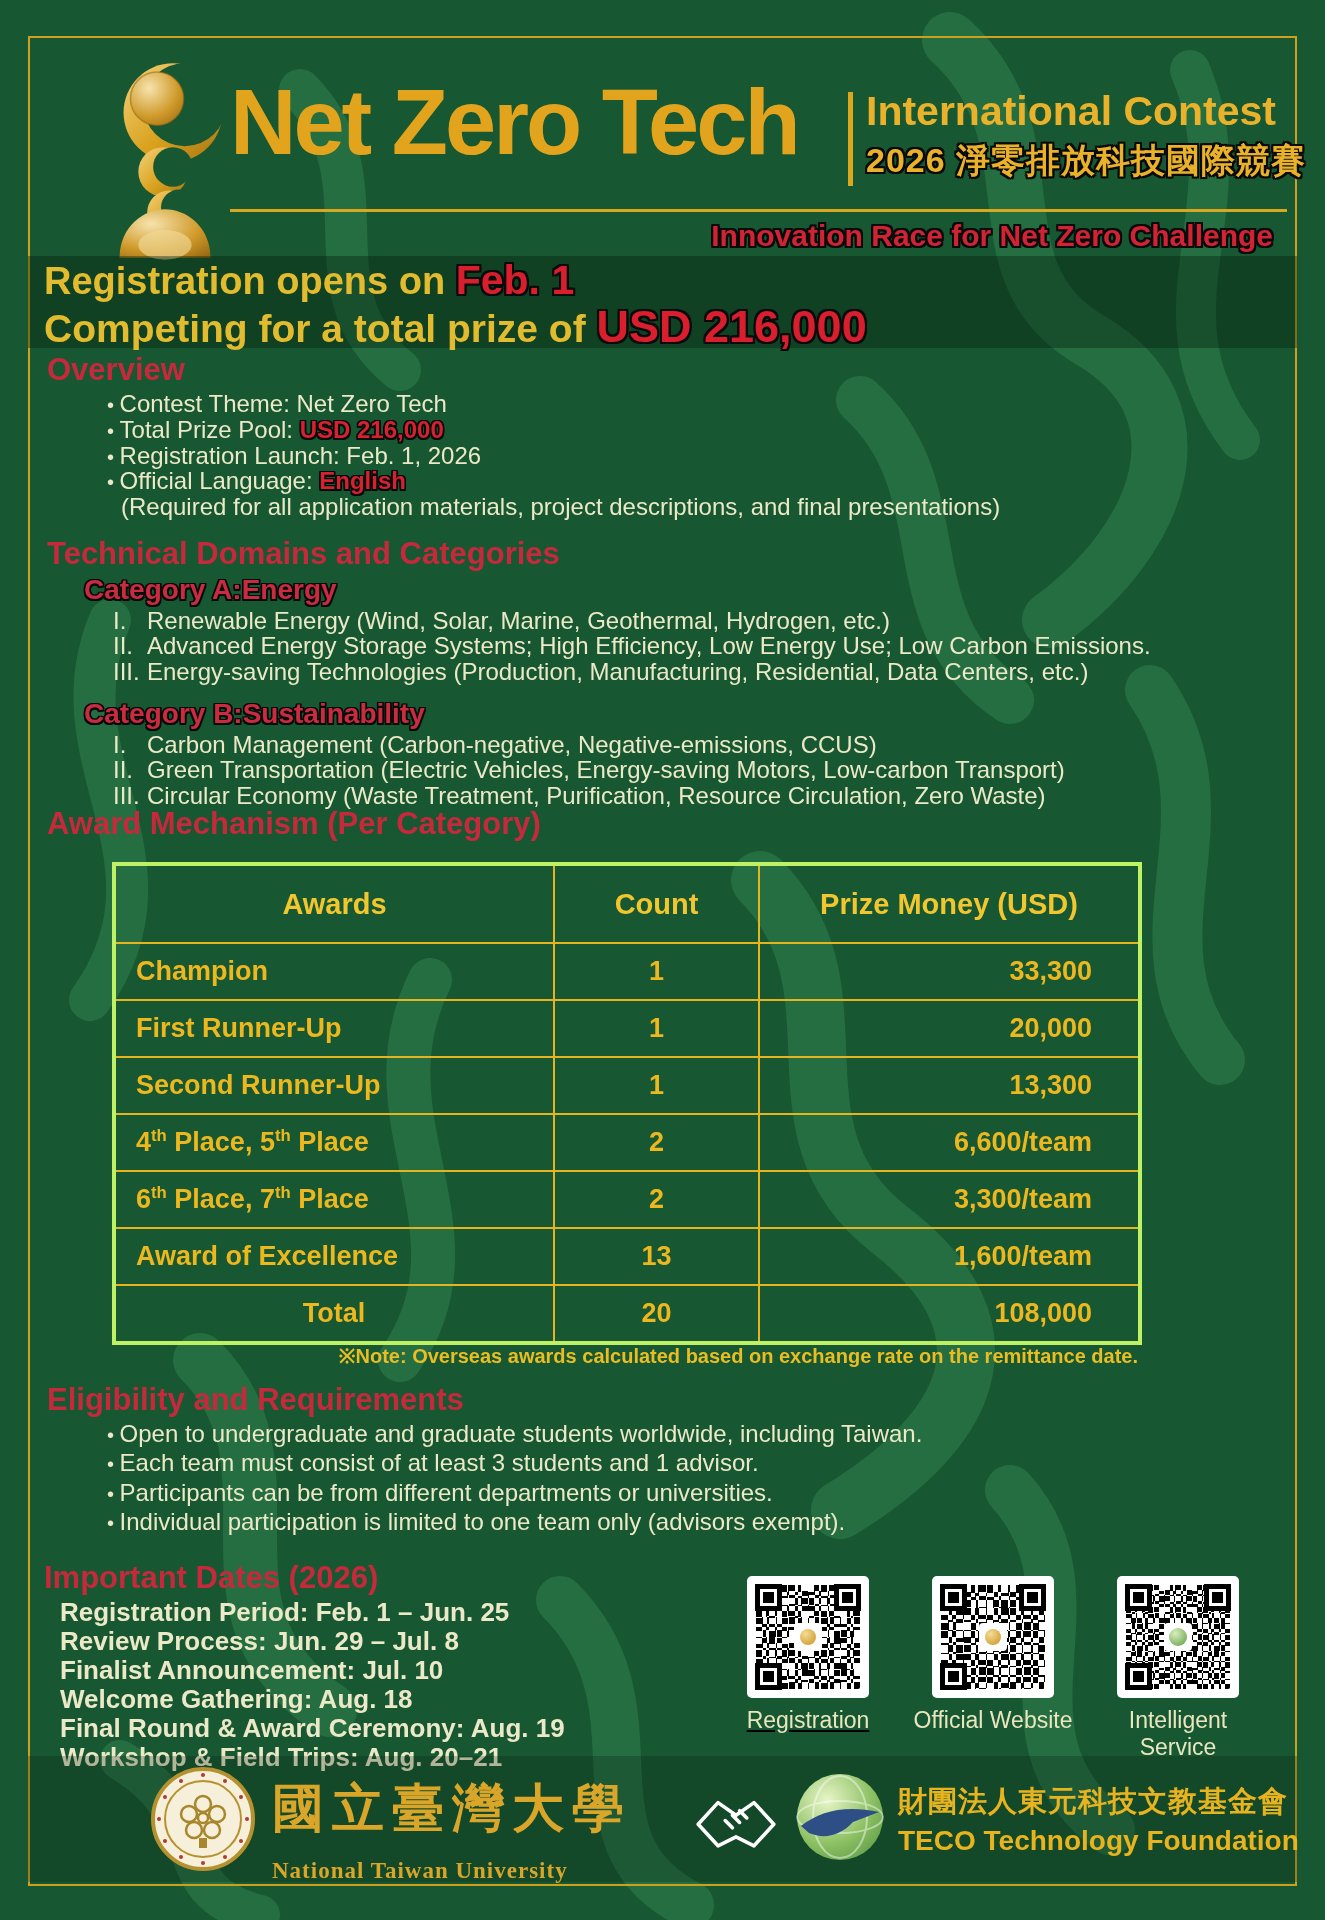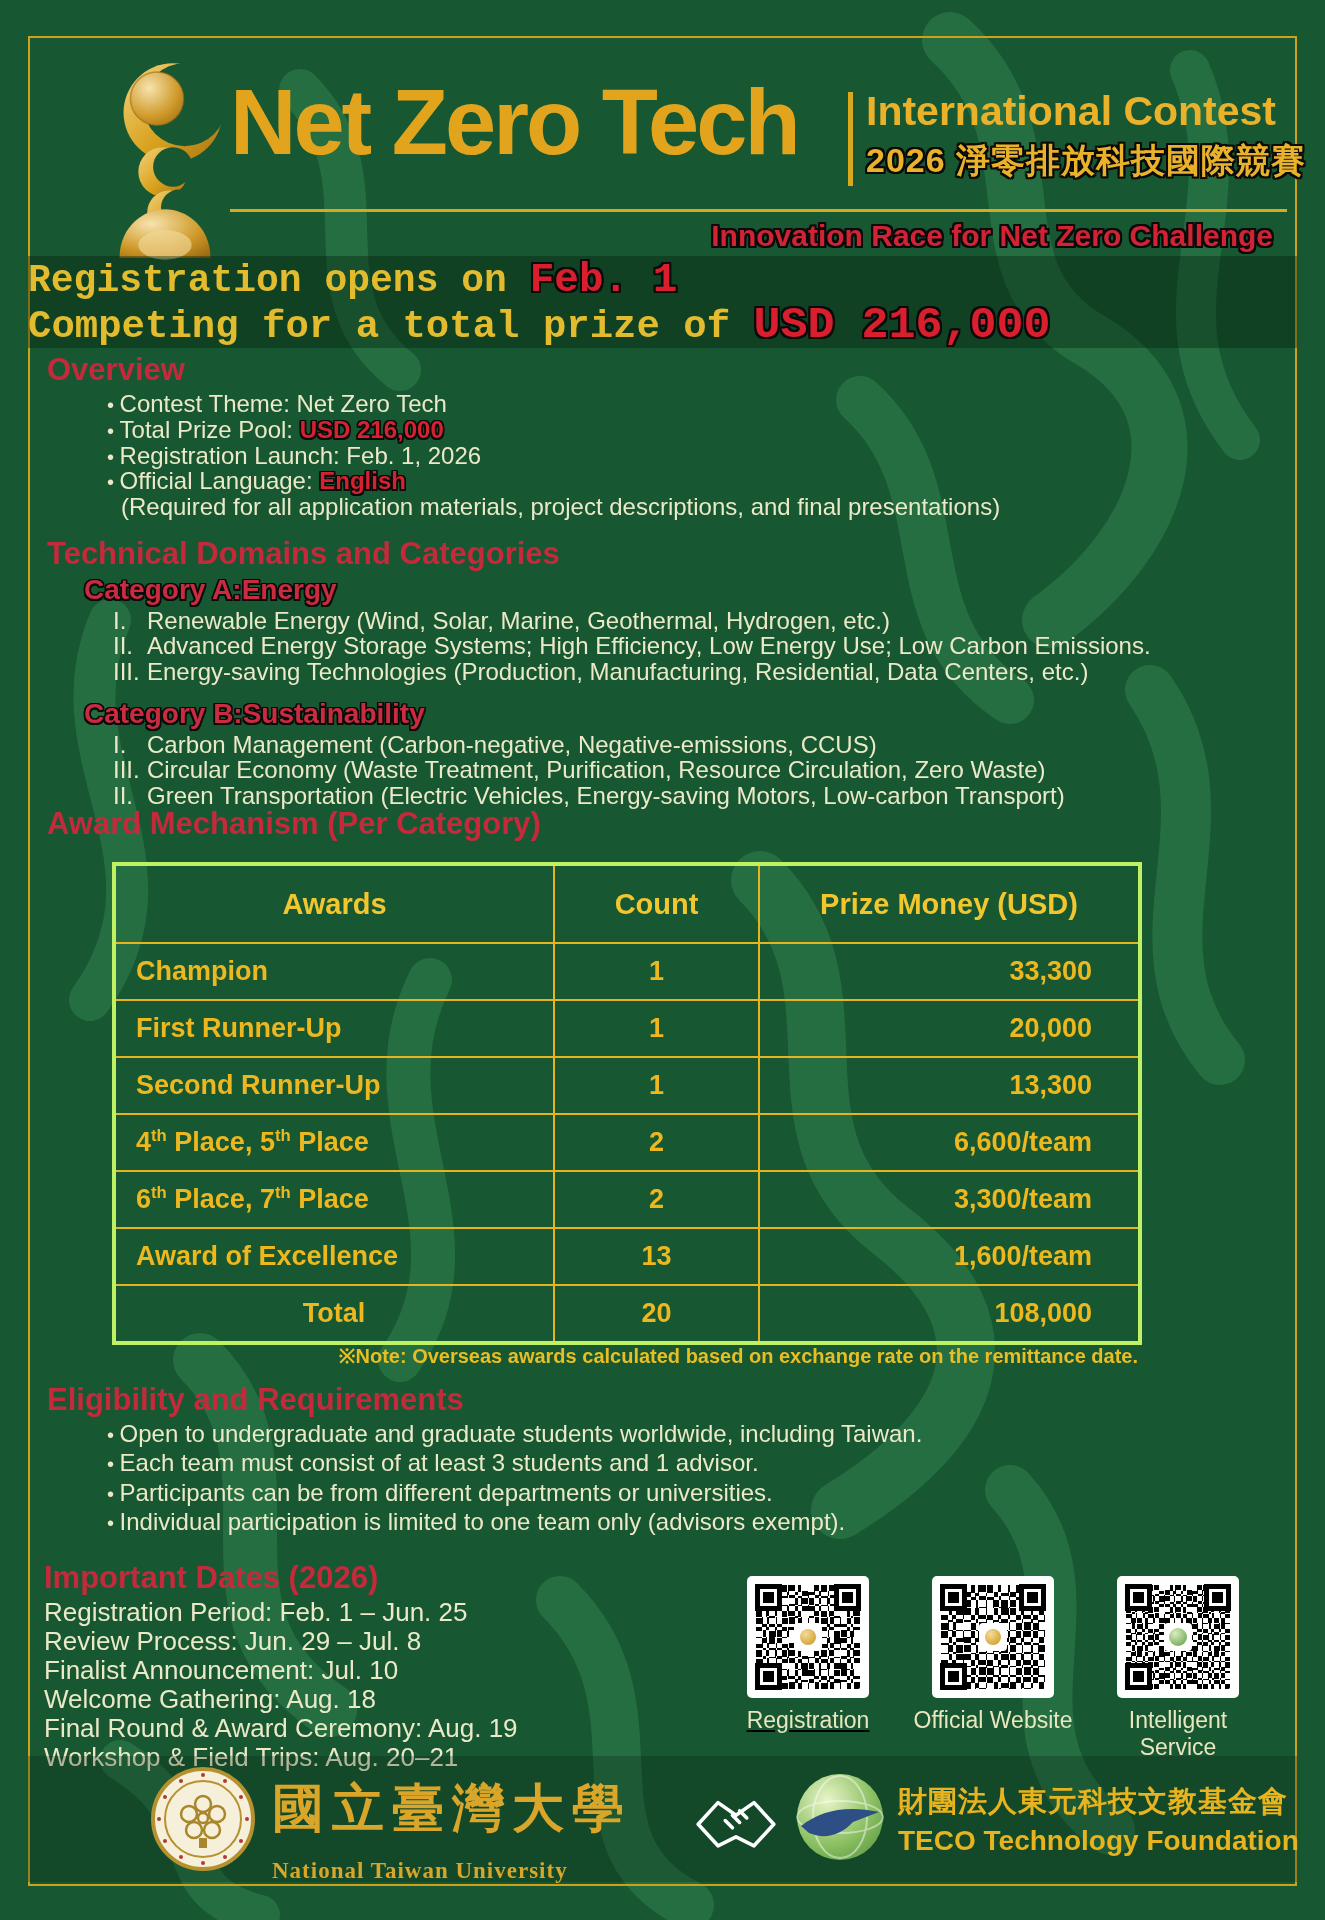--- a/index.html
+++ b/index.html
@@ -29,21 +29,21 @@
     position:absolute;right:52px;top:219px;
     font-size:30px;font-weight:700;color:#d02435;white-space:nowrap;
   }
   .outline2{text-shadow:-2px -2px 0 #0a0a0a,2px -2px 0 #0a0a0a,-2px 2px 0 #0a0a0a,2px 2px 0 #0a0a0a,0 -2px 0 #0a0a0a,0 2px 0 #0a0a0a,-2px 0 0 #0a0a0a,2px 0 0 #0a0a0a;}
   .outline1{text-shadow:-1.5px -1.5px 0 #0a0a0a,1.5px -1.5px 0 #0a0a0a,-1.5px 1.5px 0 #0a0a0a,1.5px 1.5px 0 #0a0a0a,0 -1.5px 0 #0a0a0a,0 1.5px 0 #0a0a0a,-1.5px 0 0 #0a0a0a,1.5px 0 0 #0a0a0a;}
   
   .hero-band{
     position:absolute;left:28px;top:256px;width:1269px;height:92px;
     background:rgba(6,28,14,.38);padding-top:2px;box-sizing:border-box;
   }
-  .hero-line{font-weight:700;color:#e2bb2e;white-space:nowrap;font-family:Liberation Mono, monospace;}
+  .hero-line{margin-left:16px;font-weight:700;color:#e2bb2e;white-space:nowrap;}
   .hero-line.l1{font-size:38px;line-height:45px;}
   .hero-line.l2{font-size:39px;line-height:46px;}
   .hero-hl{color:#d91f2e;font-size:41px;}
   .hero-hl2{color:#d91f2e;font-size:45px;}
   
   .sec-h{position:absolute;left:47px;margin:0;font-size:31px;font-weight:700;color:#c4293c;white-space:nowrap;}
   .bullets{position:absolute;left:107px;}
   .bullet{font-size:24px;line-height:24.8px;color:#ece9c8;white-space:nowrap;}
   .bullet::before{content:"• ";font-size:20px;}
   .bullet .ihl{color:#d6212f;font-weight:700;}
@@ -66,21 +66,21 @@
   td.prize{text-align:right;padding-right:46px;}
   tr.total-row td{font-weight:700;}
   tr.total-row td.award{text-align:center;padding-left:0;}
   sup{font-size:62%;line-height:0;}
   .table-note{
     position:absolute;left:112px;top:1342px;width:1026px;text-align:right;
     font-size:20px;font-weight:700;color:#e9bd24;white-space:nowrap;
   }
   
   .dates-list{position:absolute;left:44px;top:1598px;}
-  .date-line{font-size:26px;font-weight:400;line-height:29px;color:#ece9c8;white-space:nowrap;}
+  .date-line{font-size:26px;font-weight:700;line-height:29px;color:#ece9c8;white-space:nowrap;margin-left:16px;}
   .qr-block{position:absolute;top:1576px;width:170px;text-align:center;}
   .qr{position:relative;width:122px;height:122px;margin:0 auto;background:#fff;border-radius:5px;}
   .qr-inner{
     position:absolute;inset:9px;border-radius:2px;
     background:
       repeating-conic-gradient(#000 0% 25%, #fff 0% 50%),
       repeating-conic-gradient(#000 0% 25%, #fff 0% 50%);
     background-size:13px 13px,21px 21px;
     background-blend-mode:difference;
   }
@@ -183,22 +183,22 @@
   <h2 class="sec-h" style="top:536px;">Technical Domains and Categories</h2>
   <h3 class="cat-h outline1" style="top:574px;">Category A:Energy</h3>
   <div class="roman-items" style="top:608px;">
     <div class="roman"><span class="num">I.</span><span>Renewable Energy (Wind, Solar, Marine, Geothermal, Hydrogen, etc.)</span></div>
     <div class="roman"><span class="num">II.</span><span>Advanced Energy Storage Systems; High Efficiency, Low Energy Use; Low Carbon Emissions.</span></div>
     <div class="roman"><span class="num">III.</span><span>Energy-saving Technologies (Production, Manufacturing, Residential, Data Centers, etc.)</span></div>
   </div>
   <h3 class="cat-h outline1" style="top:698px;">Category B:Sustainability</h3>
   <div class="roman-items" style="top:732px;">
     <div class="roman"><span class="num">I.</span><span>Carbon Management (Carbon-negative, Negative-emissions, CCUS)</span></div>
+    <div class="roman"><span class="num">II.</span><span>Green Transportation (Electric Vehicles, Energy-saving Motors, Low-carbon Transport)</span></div>
     <div class="roman"><span class="num">III.</span><span>Circular Economy (Waste Treatment, Purification, Resource Circulation, Zero Waste)</span></div>
-    <div class="roman"><span class="num">II.</span><span>Green Transportation (Electric Vehicles, Energy-saving Motors, Low-carbon Transport)</span></div>
   </div>
 
   <h2 class="sec-h" style="top:806px;">Award Mechanism (Per Category)</h2>
   <table class="award-table">
     <colgroup>
         <col style="width:440px">
         <col style="width:205px">
         <col style="width:381px">
       </colgroup>
     <thead>

